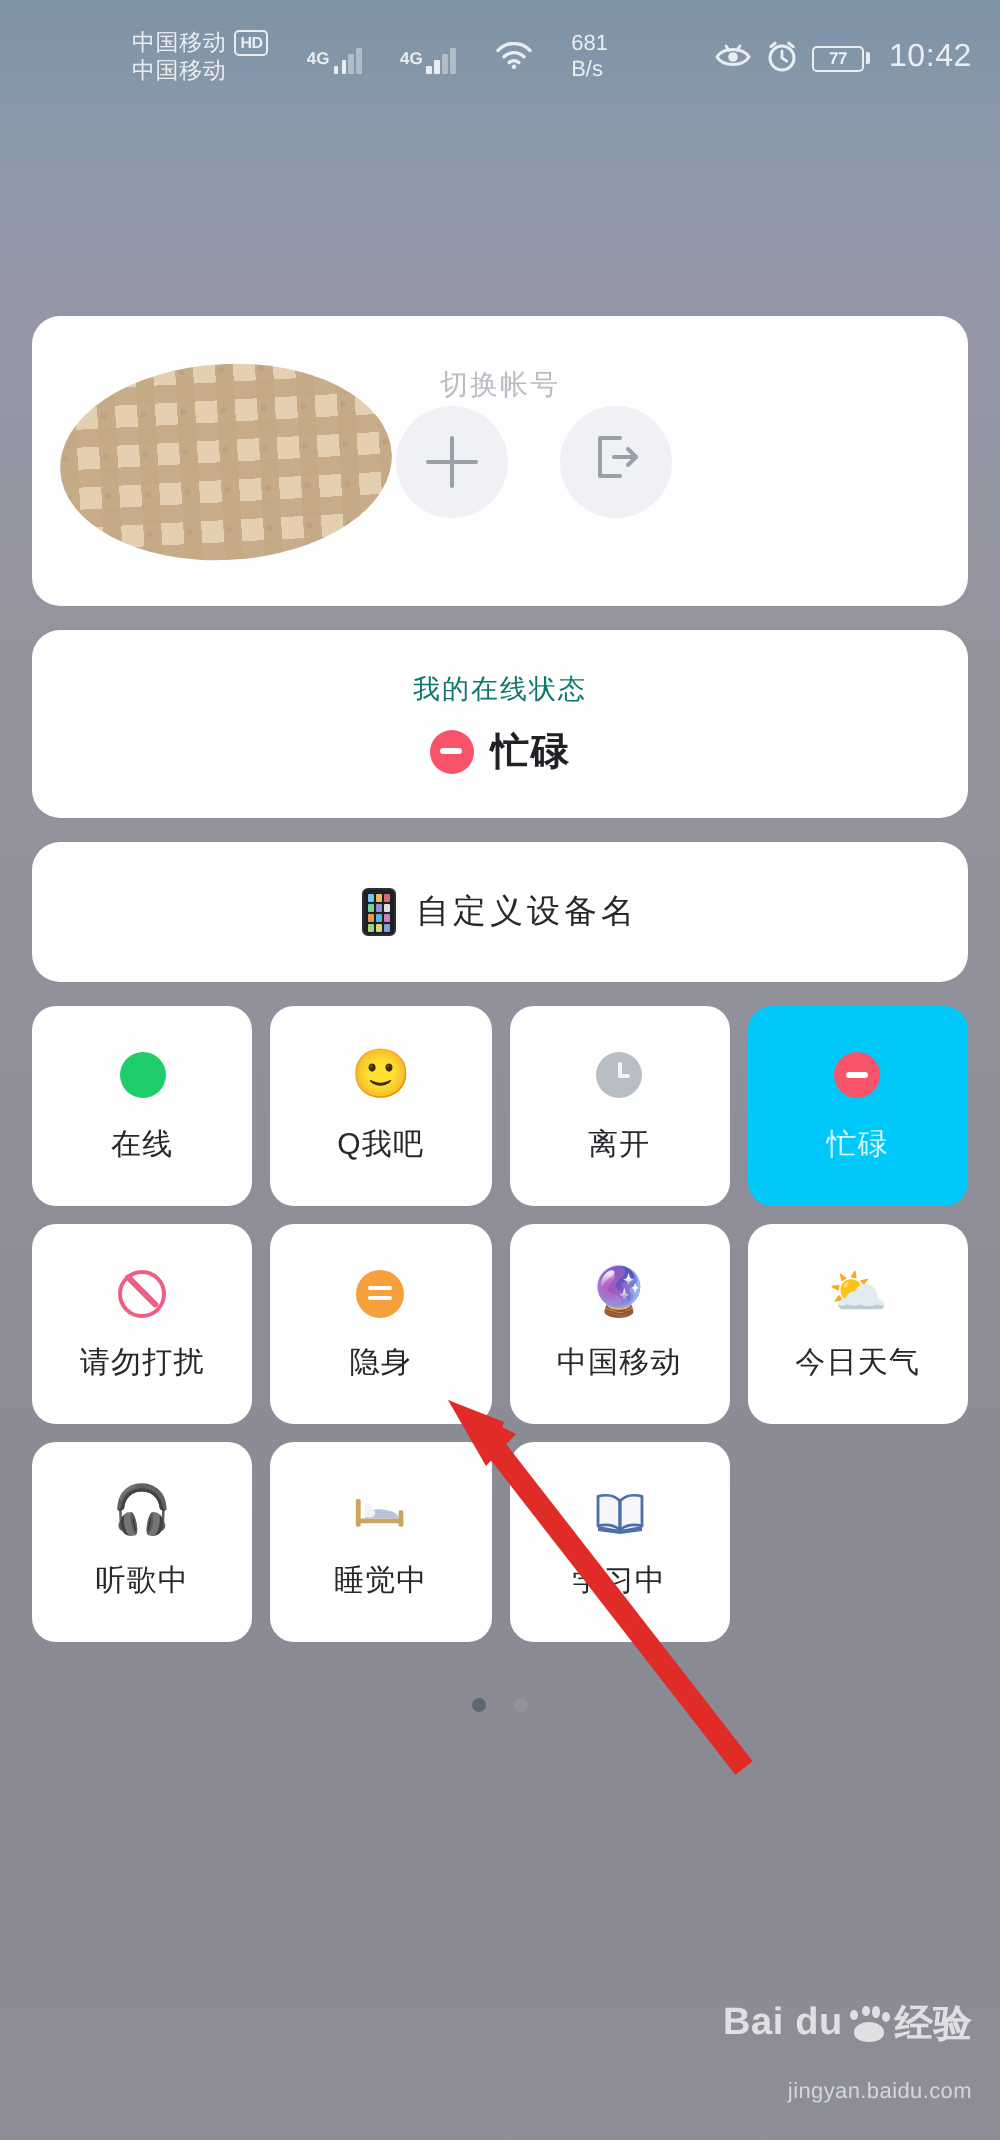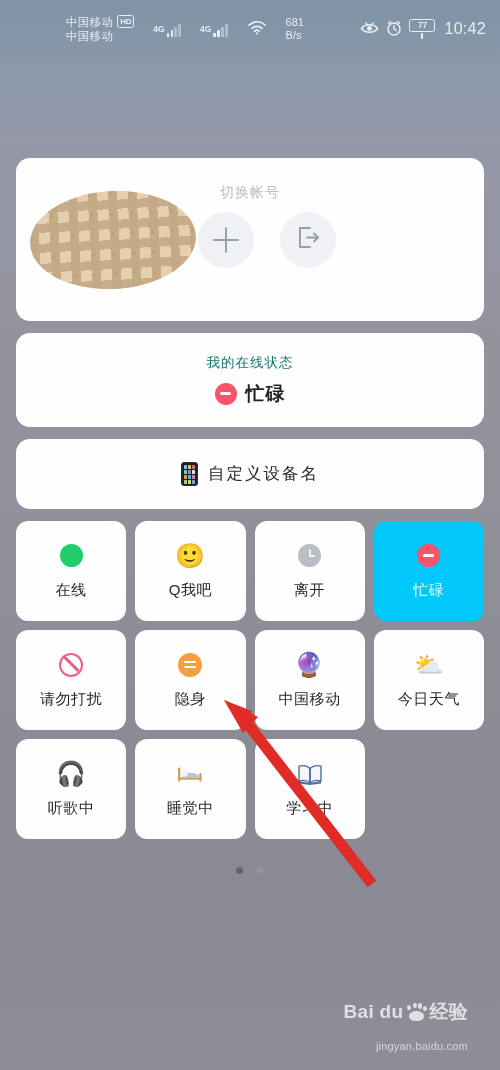--- a/index.html
+++ b/index.html
@@ -76,21 +76,21 @@
   .speed {
     display: flex; flex-direction: column;
     line-height: 1.2; font-size: 11px; margin-left: 3px;
   }
   .sb-right {
     display: flex;
     align-items: center;
     gap: 7px;
   }
   .battery {
-    display: flex; align-items: center; gap: 1.5px; flex-direction: column;
+    display: flex; align-items: center; gap: 1.5px;
   }
   .batt-body {
     width: 26px; height: 13px;
     border: 1.3px solid #e9edf2;
     border-radius: 2.5px;
     display: flex; align-items: center; justify-content: center;
     font-size: 8.5px; font-weight: bold; color: #e9edf2;
     letter-spacing: -.3px;
   }
   .batt-tip {
@@ -106,21 +106,21 @@
 
   .card {
     background: #fefefe;
     border-radius: 14px;
     width: 100%;
   }
 
   
   .account-card {
     margin-top: 100px;
-    height: 163px;
+    height: 145px;
     position: relative;
     display: flex;
     align-items: center;
     padding: 0 18px;
     overflow: hidden;
   }
   .switch-label {
     position: absolute;
     top: 26px;
     left: 0; right: 0;
@@ -294,21 +294,21 @@
     position: absolute;
     left: 0; top: 0;
     width: 500px; height: 1070px;
     pointer-events: none;
     z-index: 20;
   }
 
   
   .watermark {
     position: absolute;
-    right: 32px;
+    right: 14px;
     bottom: 18px;
     text-align: right;
     z-index: 6;
     opacity: .82;
   }
   .wm-main {
     display: flex; align-items: center; justify-content: flex-end; gap: 2px;
     color: #f2f3f5; font-size: 19px; font-weight: bold; letter-spacing: .3px;
   }
   .wm-paw { position: relative; width: 22px; height: 19px; display:inline-block; }

